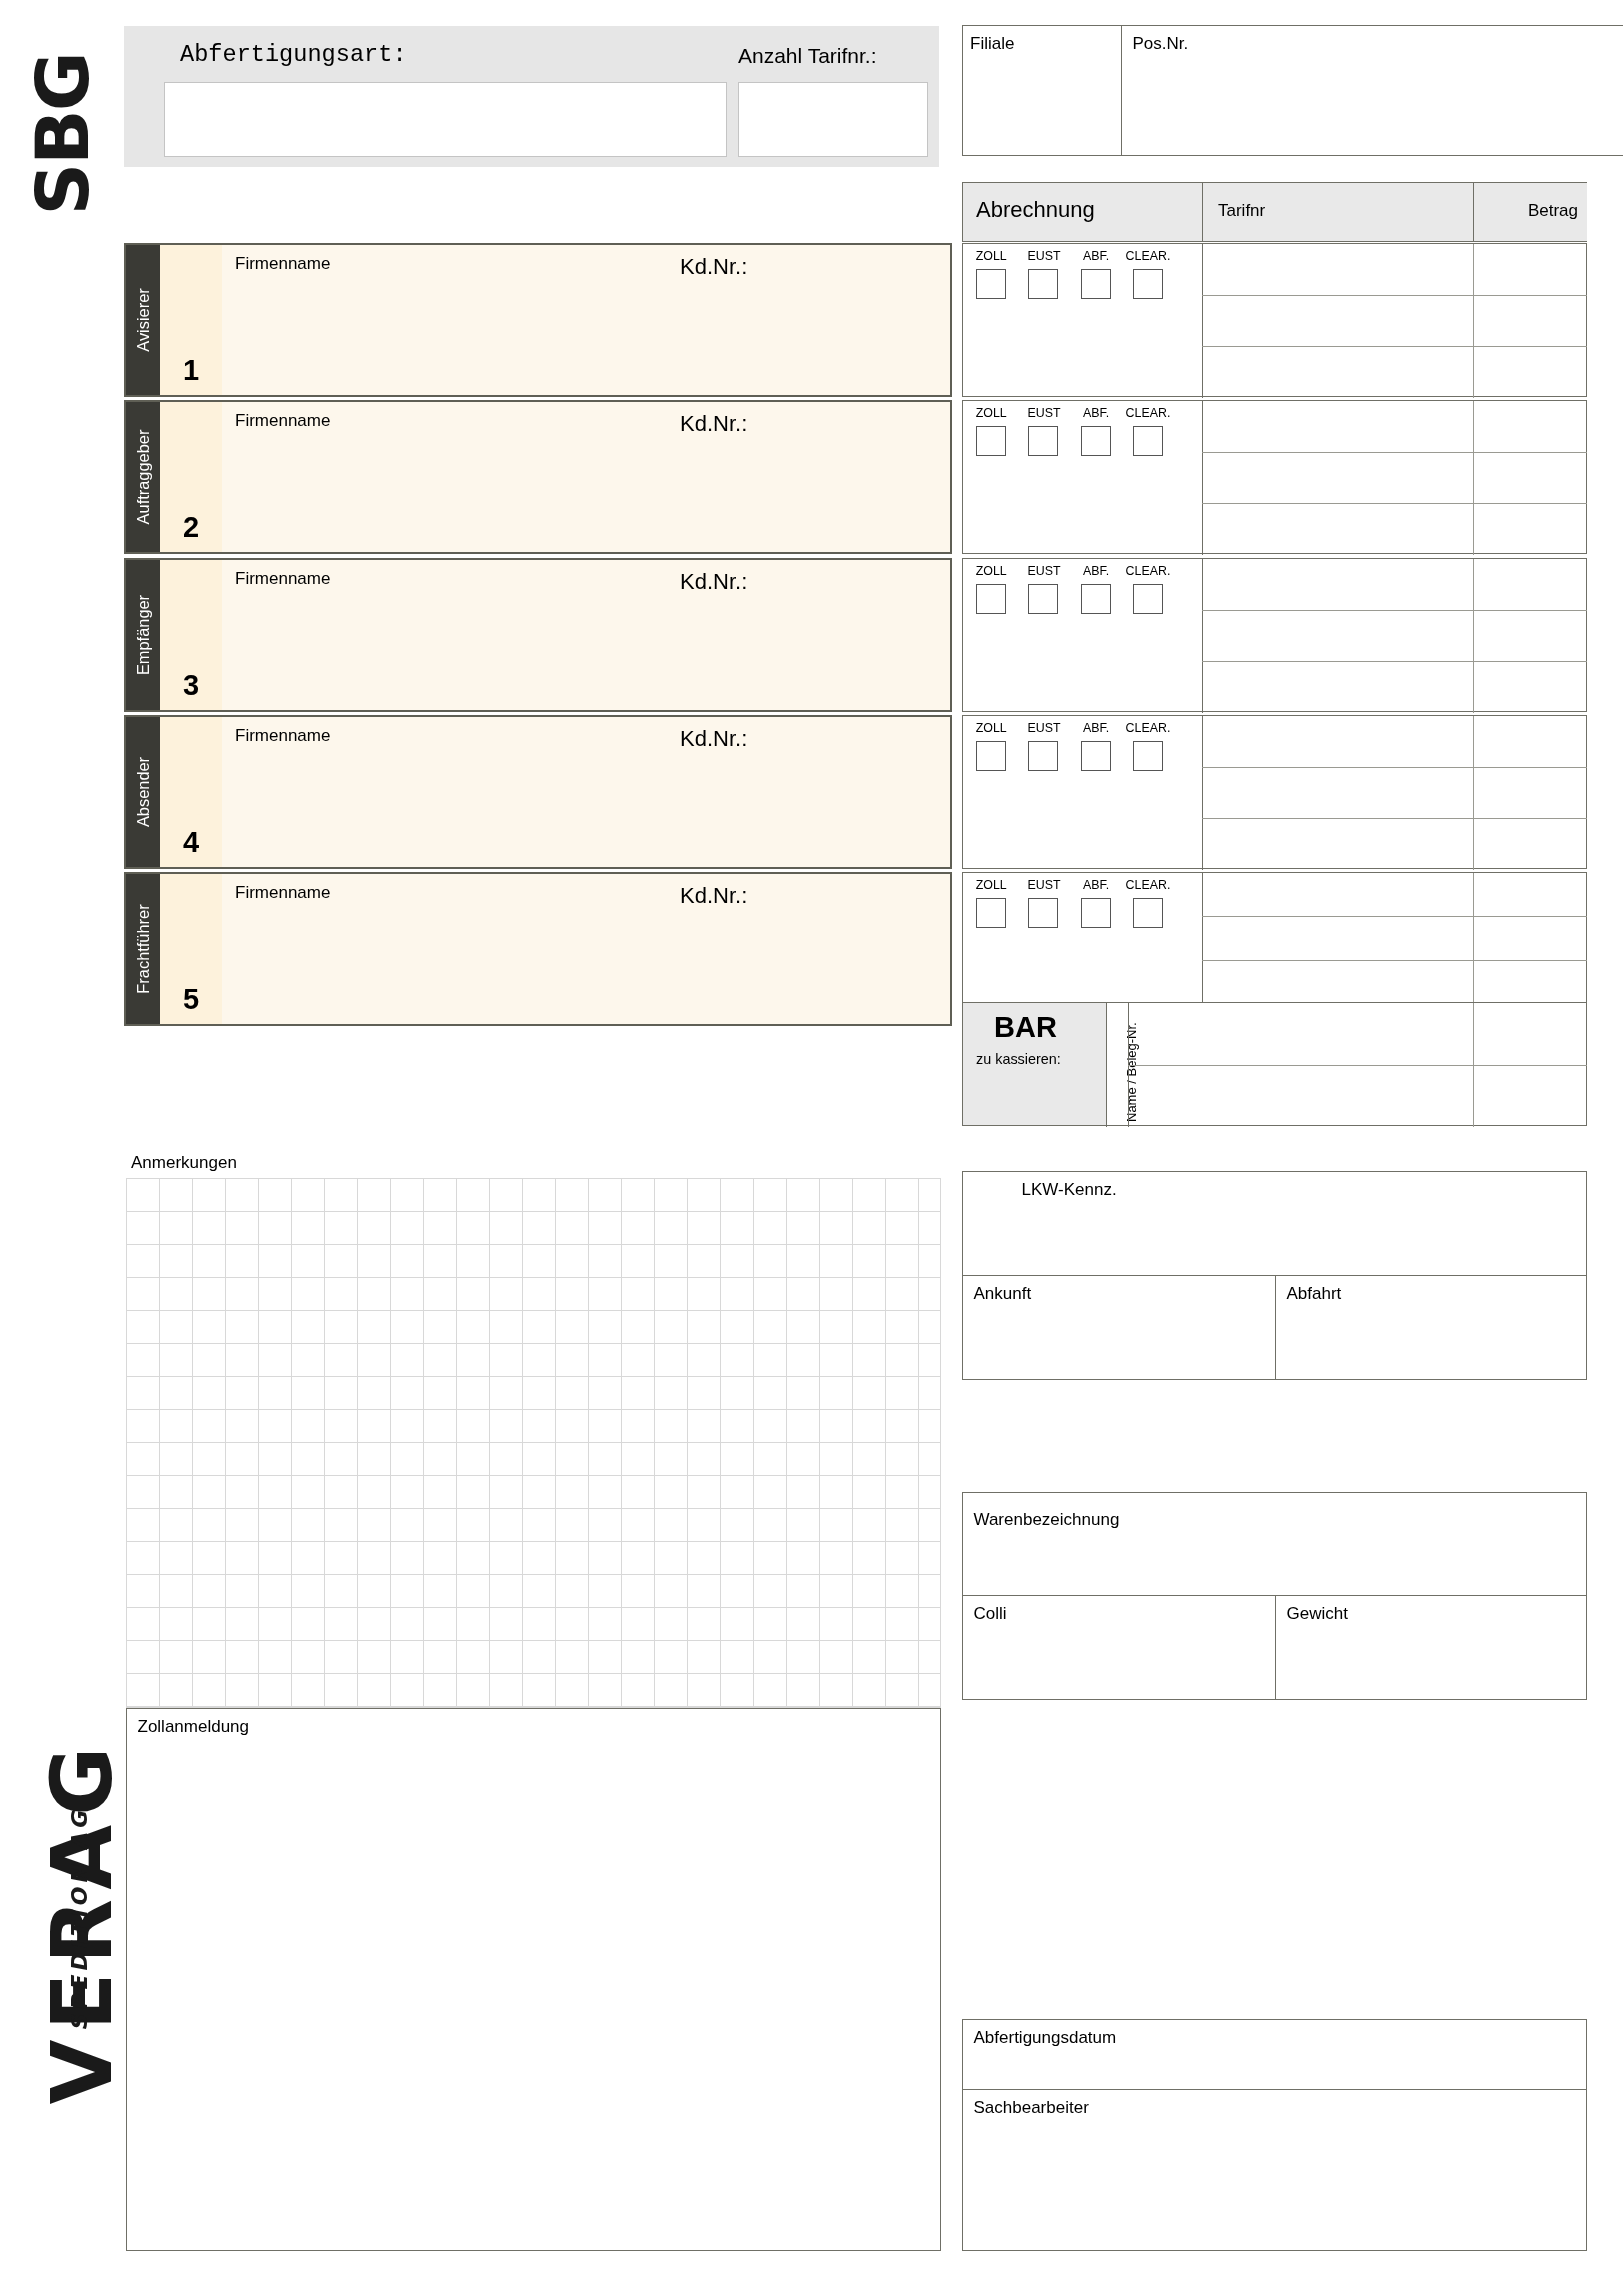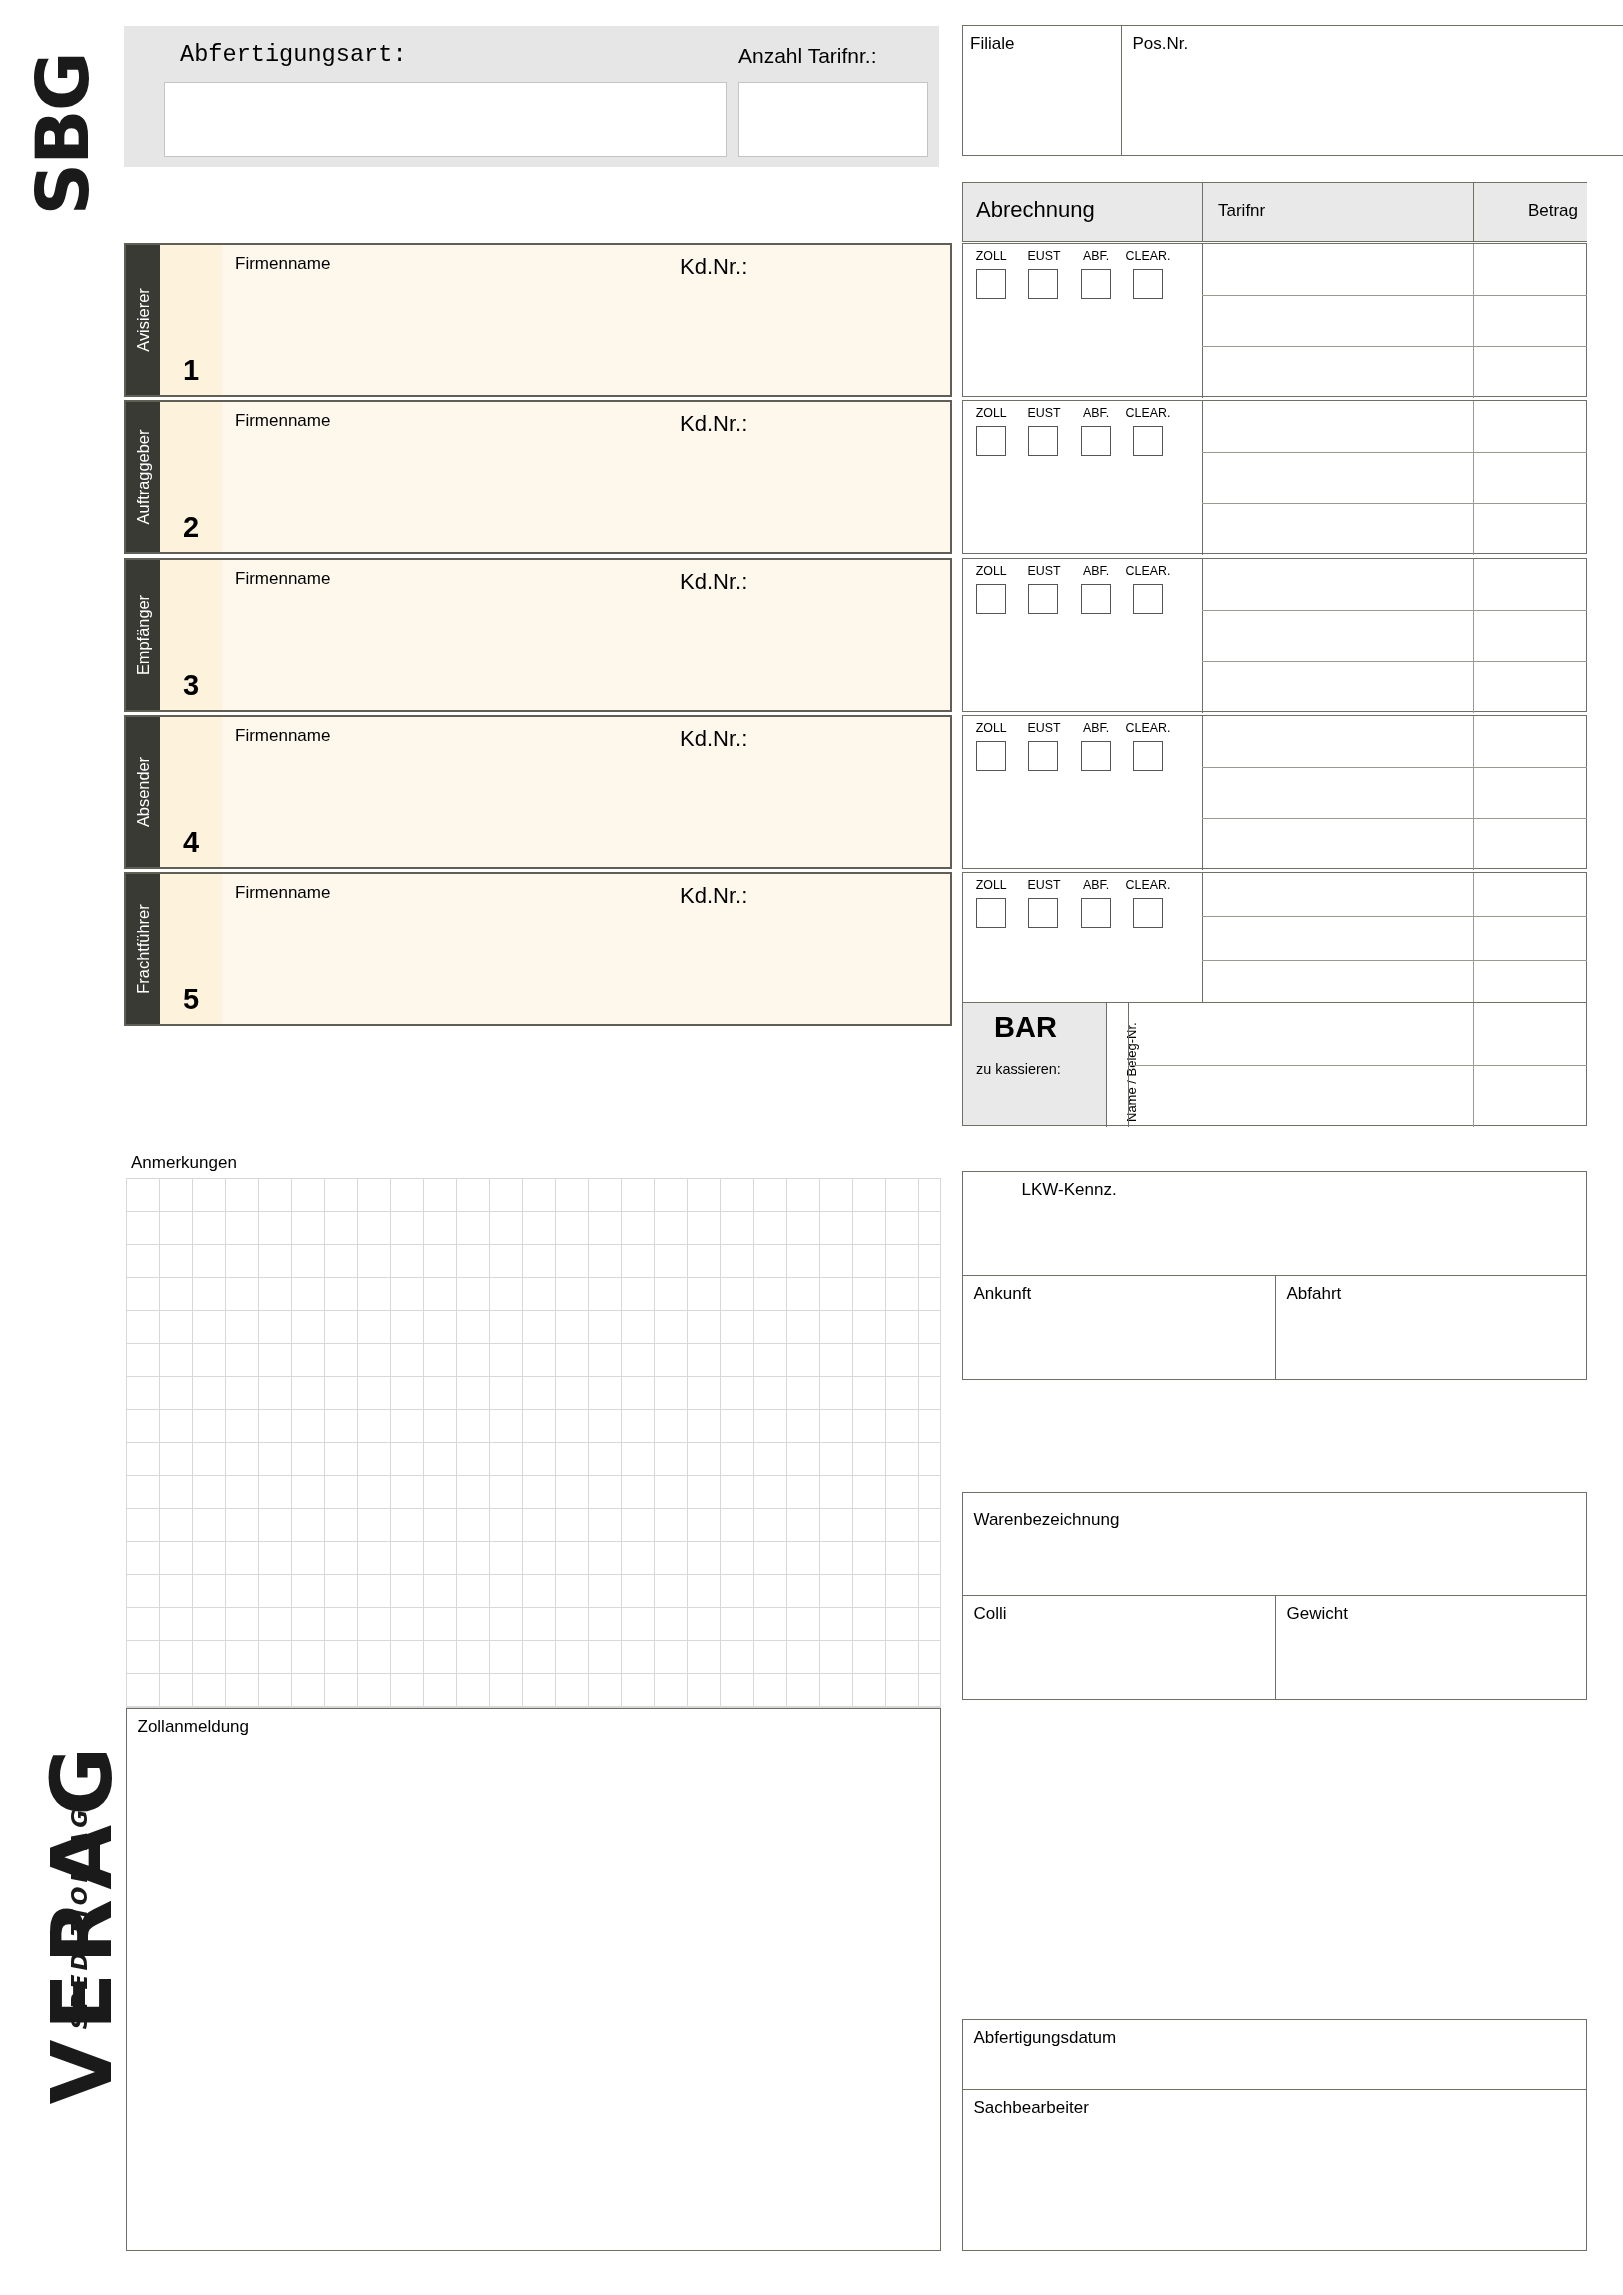--- a/index.html
+++ b/index.html
@@ -420,21 +420,21 @@
     <div class="abr-vline" style="left:239px; top:0; height:131px; border-left:1.3px solid #6f6f66;"></div>
     <div class="abr-vline" style="left:510px; top:0; height:131px;"></div>
     <div class="abr-line" style="left:239px; top:43px; width:385px;"></div>
     <div class="abr-line" style="left:239px; top:87px; width:385px;"></div>
   </div>
 
   <div class="box" style="left:962px; top:1002px; width:625px; height:124px;">
 
     <div style="position:absolute; left:0; top:0; width:143px; height:100%; background:#e9e9e9;"></div>
     <div class="bar-big" style="left:31px; top:7.9px;">BAR</div>
-    <div class="lbl-sm" style="left:13px; top:58px; font-size:14.4px;">zu kassieren:</div>
+    <div class="lbl-sm" style="left:13px; top:48px; font-size:14.4px;">zu kassieren:</div>
     <div style="position:absolute; left:143px; top:0; width:1.3px; height:124px; background:#6f6f66;"></div>
 
     <div class="rot-label" style="left:161px; top:119px; transform: rotate(-90deg); font-size:13px;">Name / Beleg-Nr.</div>
     <div style="position:absolute; left:165px; top:0; width:1.3px; height:124px; background:#6f6f66;"></div>
     <div class="abr-vline" style="left:510px; top:0; height:124px;"></div>
     <div class="abr-line" style="left:165px; top:62px; width:459px;"></div>
     <span class="lbl" style="left:177px; top:19.6px;"></span>
     <span class="lbl" style="left:520px; top:19.6px;"></span>
   </div>
 

